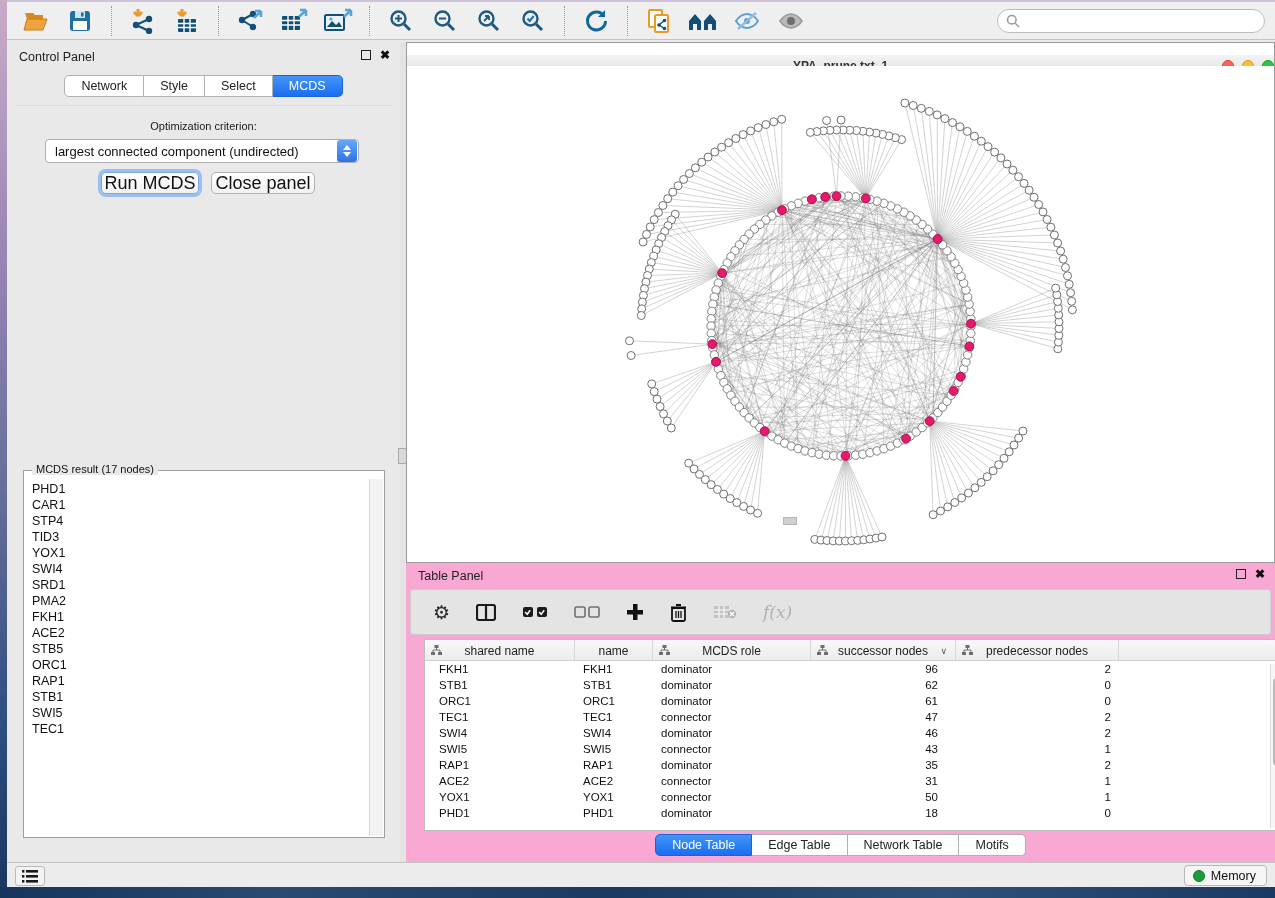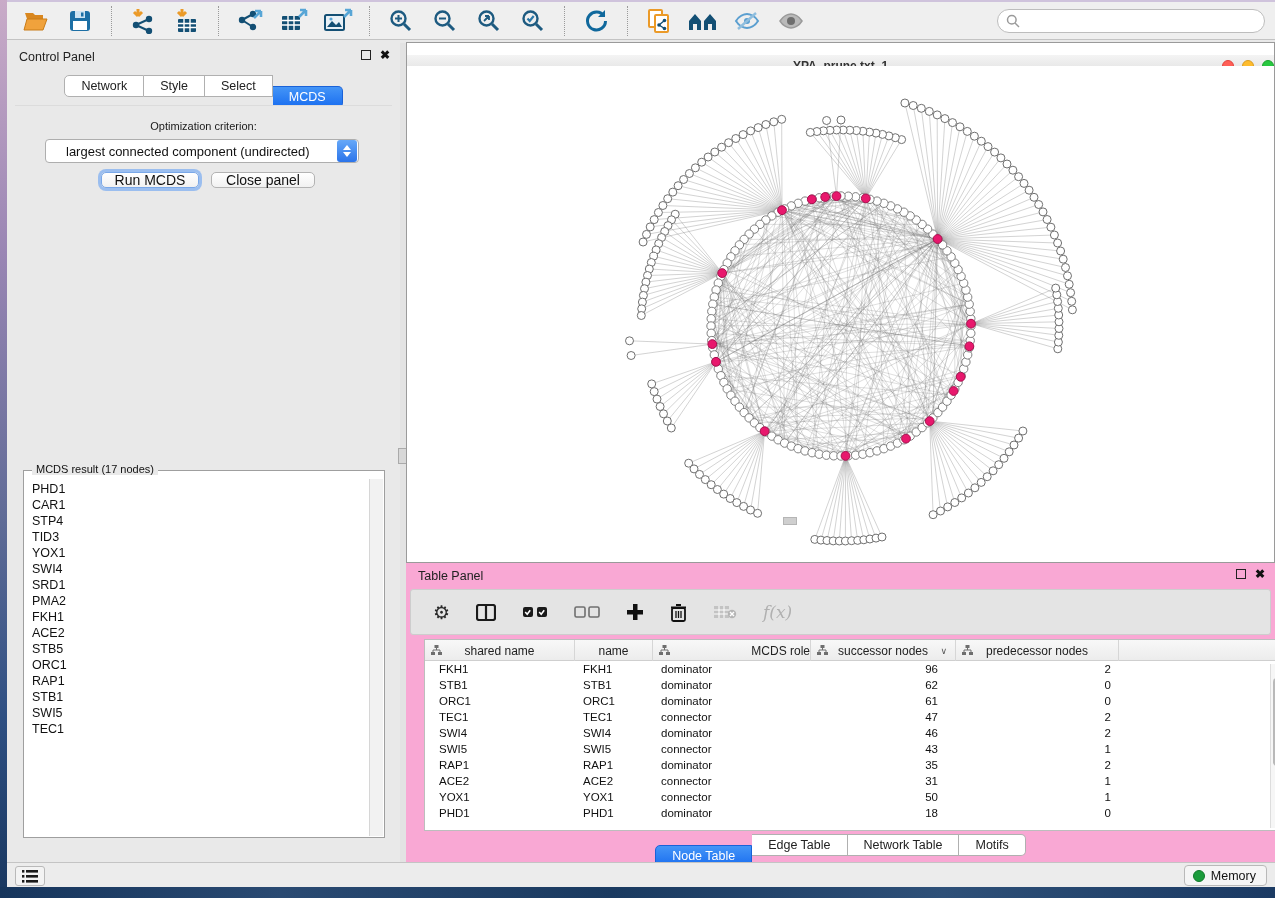--- a/index.html
+++ b/index.html
@@ -28,31 +28,31 @@
   #cp-title { font-size:12.5px; color:#222; padding-left:12px; }
   .win-btns { position:absolute; right:10px; top:7px; display:flex; gap:9px; align-items:center; }
   .float-btn { width:10px; height:10px; border:1.6px solid #222; background:transparent; }
   .close-btn { font-size:12px; font-weight:bold; color:#111; line-height:10px; }
   #cp-tabs { position:absolute; left:0; top:32px; width:100%; display:flex; justify-content:center; }
   .seg-group { display:flex; }
   .seg-tab { height:22px; padding:0 16px; font-size:12.5px; color:#222; background:#fff;
     border:1px solid #b0b0b0; border-left:none; display:flex; align-items:center; }
   .seg-tab:first-child { border-left:1px solid #b0b0b0; border-radius:5px 0 0 5px; }
   .seg-tab:last-child { border-radius:0 5px 5px 0; }
-  .seg-tab.selected { background:linear-gradient(180deg,#4495f7,#1a6ef0); color:#fff; border-color:#1a62d8;margin-top:11px; }
+  .seg-tab.selected { background:linear-gradient(180deg,#4495f7,#1a6ef0); color:#fff; border-color:#1a62d8; }
   #cp-body { position:absolute; left:8px; top:62px; width:377px; height:752px; background:#e9e9e9; border-top:1px solid #dcdcdc; }
   #opt-label { position:absolute; top:14px; width:100%; text-align:center; font-size:11px; color:#1a1a1a; }
   #criterion-select { position:absolute; left:30px; top:33px; width:314px; height:24px; background:#fff;
     border:1px solid #aeaeae; border-radius:4px; display:flex; align-items:center; }
-  #criterion-value { flex:1; font-size:13px; color:#111; padding-left:20px; white-space:nowrap; }
+  #criterion-value { flex:1; font-size:13px; color:#111; padding-left:9px; white-space:nowrap; }
   #criterion-stepper { width:20px; height:22px; border-radius:3px; margin-right:1px;
     background:linear-gradient(180deg,#66a8f8,#2b74ea); display:flex; flex-direction:column;
     align-items:center; justify-content:center; gap:2px; }
-  .btn { height:16px; background:linear-gradient(180deg,#ffffff,#f1f1f1); border:1px solid #b3b3b3;
-    border-radius:5px; font-size:14px; color:#111; display:flex; align-items:center; justify-content:center; }
+  .btn { height:22px; background:linear-gradient(180deg,#ffffff,#f1f1f1); border:1px solid #b3b3b3;
+    border-radius:5px; font-size:18px; color:#111; display:flex; align-items:center; justify-content:center; }
   #run-btn { position:absolute; left:86px; top:66px; width:98px; box-shadow:0 0 0 3px rgba(77,148,245,.5); border-color:#7aa8e8; }
   #closepanel-btn { position:absolute; left:196px; top:66px; width:104px; }
   #result-box { position:absolute; left:8px; top:364px; width:362px; height:368px; background:#fff; border:1px solid #9f9f9f; }
   #result-legend { position:absolute; left:8px; top:-8px; background:#e9e9e9; padding:0 4px; font-size:11px; color:#111; }
   #result-list { position:absolute; left:2px; top:10px; right:16px; bottom:2px; overflow:hidden; }
   .result-item { font-size:12.5px; color:#111; line-height:16px; padding-left:6px; }
   #result-scroll { position:absolute; right:1px; top:8px; bottom:1px; width:14px; background:#f2f2f2; border-left:1px solid #d6d6d6; }
 
   
   #v-splitter { position:absolute; left:393px; top:43px; width:6px; height:819px; background:#e3e3e3; }
@@ -79,21 +79,21 @@
   #fx-icon { font-family:"DejaVu Serif", serif; font-style:italic; font-size:17px; color:#b0b0b0; }
   #gear-glyph { font-size:19px; color:#2a2a2a; line-height:19px; }
   #table-area { position:absolute; left:4px; top:76px; width:861px; height:192px; background:#fff; border:1px solid #bdbdbd;margin-left:14px; }
   #table-header { display:flex; height:21px; background:linear-gradient(180deg,#f8f8f8,#ececec); border-bottom:1px solid #cfcfcf; }
   .th { position:relative; height:21px; display:flex; align-items:center; justify-content:center;
     font-size:12px; color:#222; border-right:1px solid #d6d6d6; }
   .th .tree { position:absolute; left:6px; top:5px; }
   .th .sort { position:absolute; right:8px; font-size:9px; color:#555; }
   .tr { display:flex; height:16px; }
   .td { font-size:11.5px; color:#111; line-height:16px; white-space:nowrap; overflow:hidden; }
-  .c0 { width:150px; } .c1 { width:78px; } .c2 { width:158px;justify-content:flex-end; } .c3 { width:145px; } .c4 { width:163px; } .c5 { flex:1; }
+  .c0 { width:150px; } .c1 { width:78px; } .c2 { width:158px; } .c3 { width:145px; } .c4 { width:163px; } .c5 { flex:1; }
   .td.c0 { padding-left:14px; } .td.c1 { padding-left:8px; } .td.c2 { padding-left:8px; }
   .td.c3 { text-align:right; padding-right:18px; } .td.c4 { text-align:right; padding-right:8px; }
   #table-scroll { position:absolute; right:2px; top:24px; bottom:2px; width:12px; background:#f6f6f6; border-left:1px solid #ddd; }
   #table-thumb { position:absolute; left:2px; top:14px; width:8px; height:88px; background:#b9b9b9; border-radius:4px; }
   #tp-tabs { position:absolute; left:0; top:271px; width:100%; display:flex; justify-content:center; }
 
   
   #status-bar { position:absolute; left:0; top:862px; width:1268px; height:26px; background:#ececec; border-top:1px solid #c4c4c4; }
   #taskmon-btn { position:absolute; left:8px; top:3px; width:30px; height:20px; background:#f3f3f3;
     border:1px solid #b9b9b9; border-radius:3px; display:flex; align-items:center; justify-content:center; }

